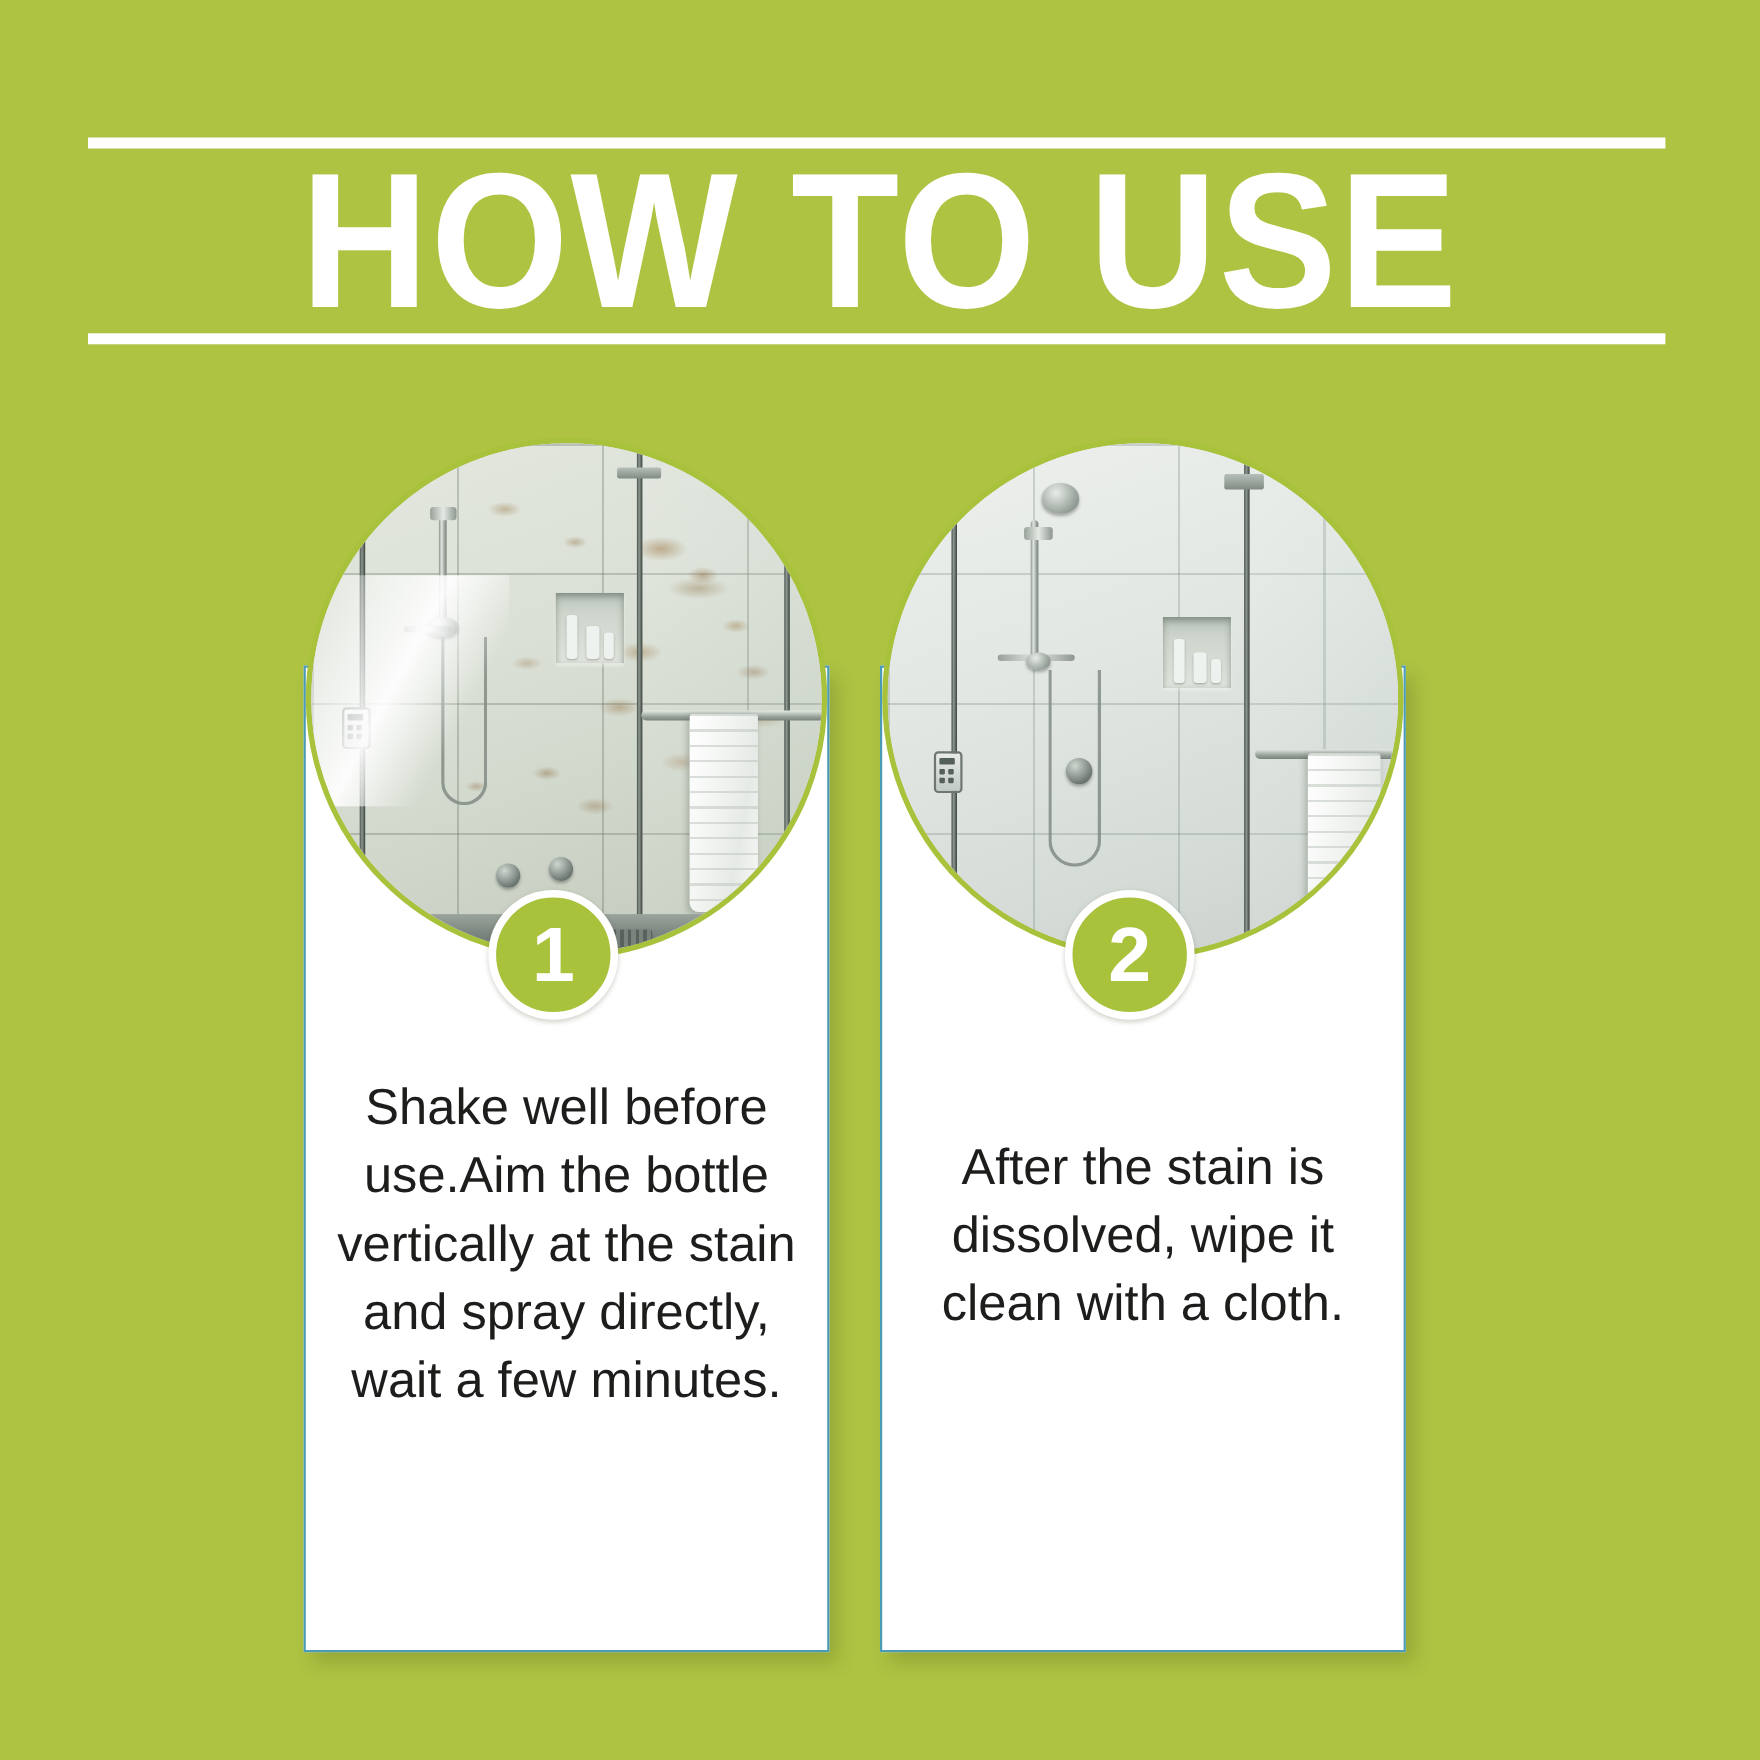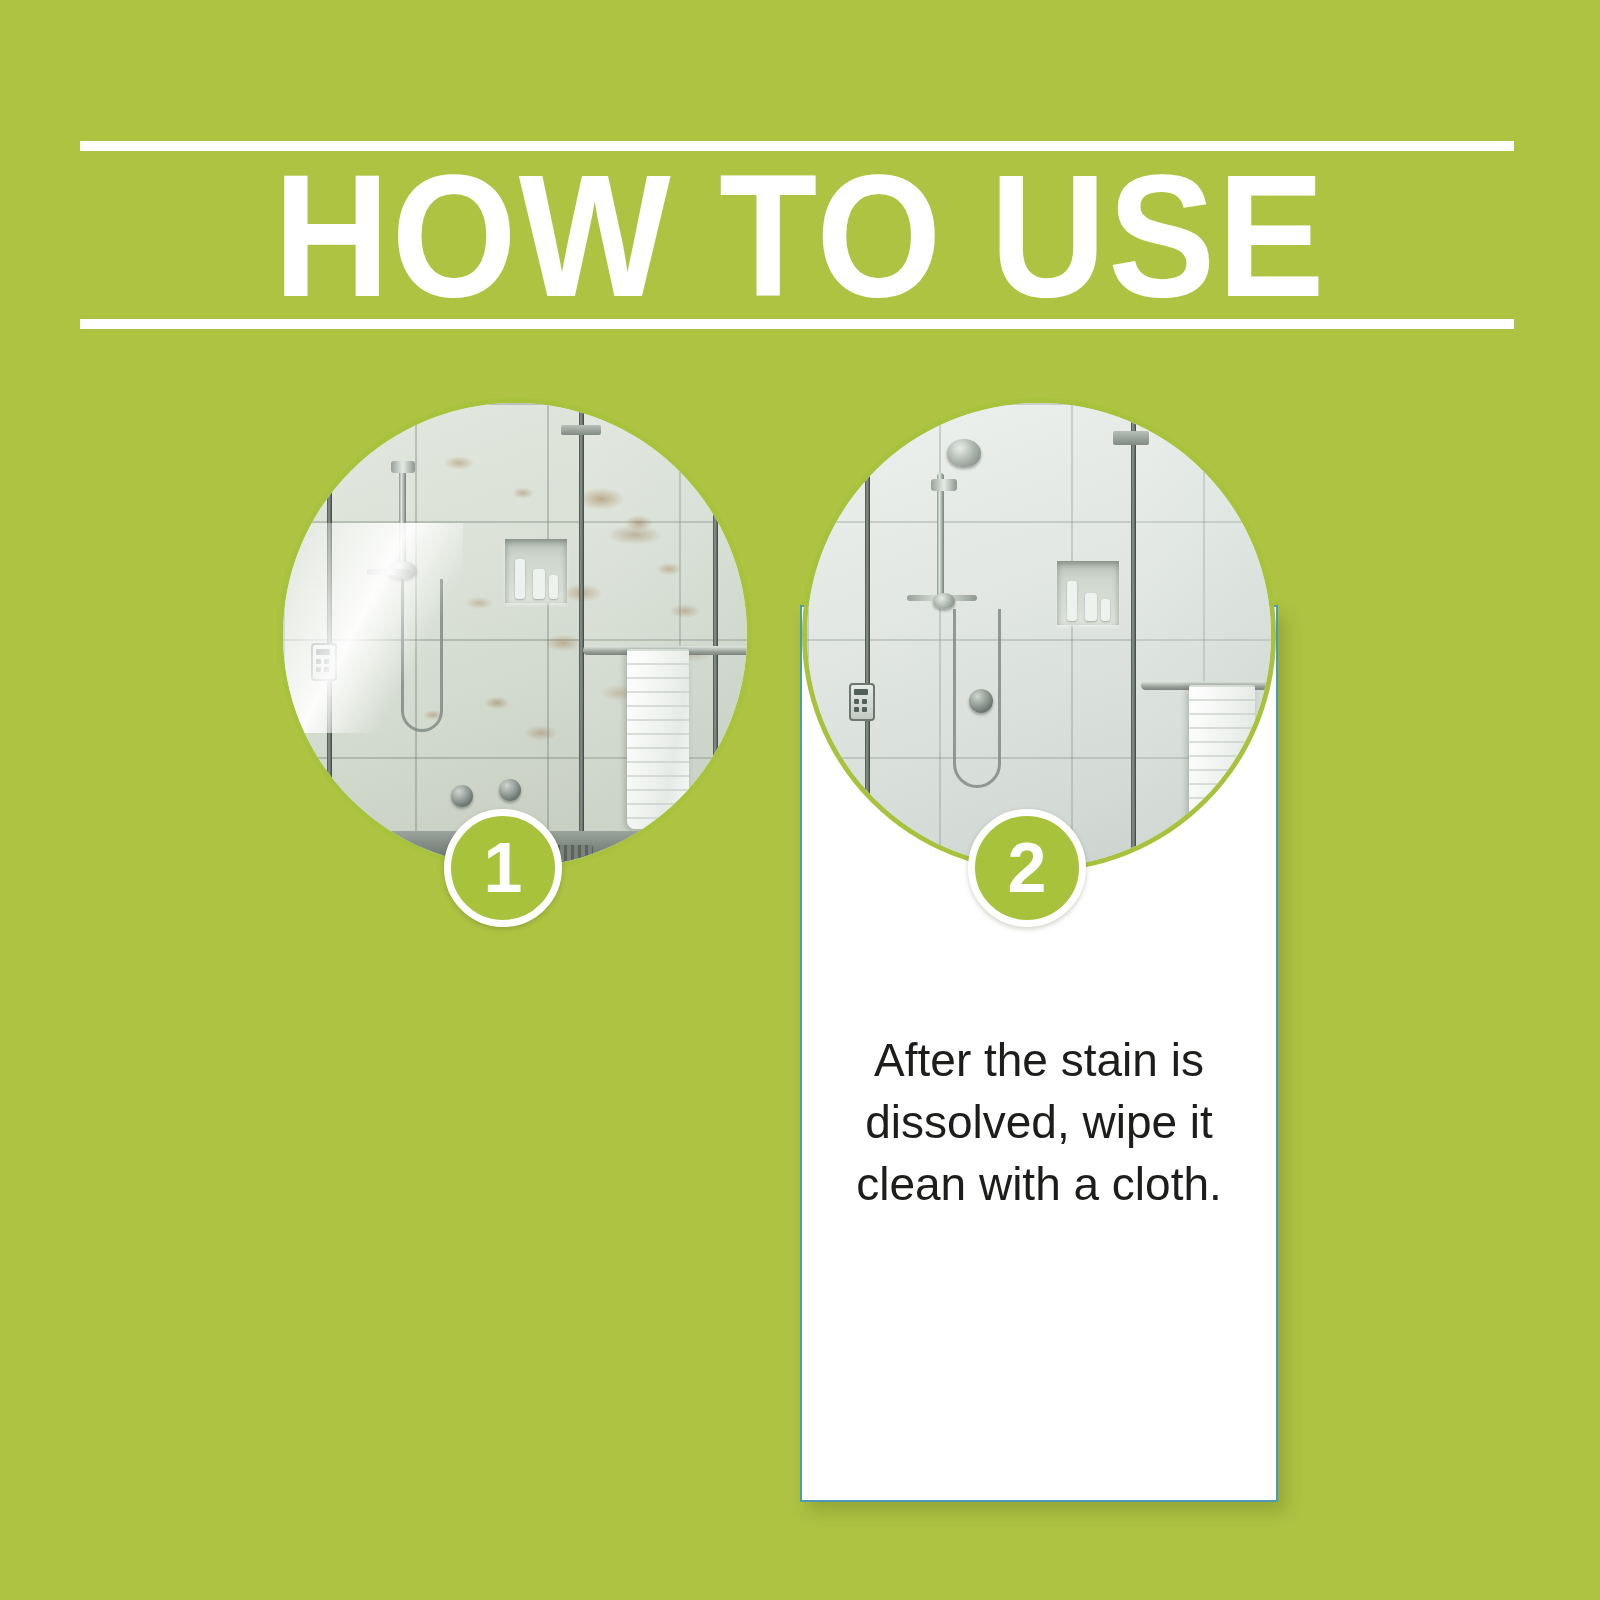--- a/index.html
+++ b/index.html
@@ -4,21 +4,21 @@
 <style>
   html,body{margin:0;padding:0;}
   body{
     width:1600px;height:1600px;
     background:#aec342;
     font-family:"Liberation Sans", sans-serif;
     overflow:hidden;
     position:relative;
   }
   
-  .header{position:absolute;left:0;top:16px;width:1376px;height:340px;}
+  .header{position:absolute;left:0;top:0;width:1376px;height:340px;}
   .rule{position:absolute;left:80px;width:1434px;height:10px;background:#ffffff;}
   .rule.top{top:125px;}
   .rule.bottom{top:303px;}
   .title{
     position:absolute;left:0;top:140px;width:1600px;
     text-align:center;
     color:#ffffff;
     font-family:"Liberation Sans Narrow","Liberation Sans",sans-serif;
     font-weight:bold;
     font-size:175px;
@@ -188,20 +188,23 @@
 <body>
 
 <div class="header">
   <div class="rule top"></div>
   <div class="title">HOW TO USE</div>
   <div class="rule bottom"></div>
 </div>
 
 <div class="cards">
 
+  <div class="card one">
+    <div class="card-body">Shake well before use.Aim the bottle vertically at the stain and spray directly, wait a few minutes.</div>
+  </div>
 
   <div class="photo-wrap p1">
     <div class="photo dirty">
       <div class="tilewall"></div>
       <div class="grime"></div>
 
       <div class="niche" style="left:222px;top:136px;width:62px;height:64px;"></div>
       <div class="bottle" style="left:232px;top:156px;width:10px;height:40px;"></div>
       <div class="bottle" style="left:250px;top:166px;width:12px;height:30px;"></div>
       <div class="bottle" style="left:266px;top:172px;width:9px;height:24px;"></div>

